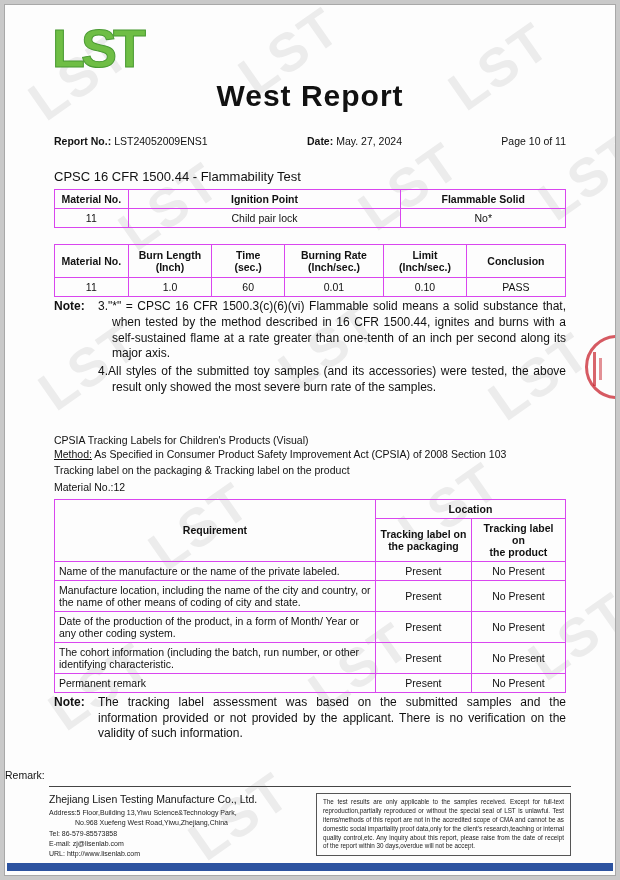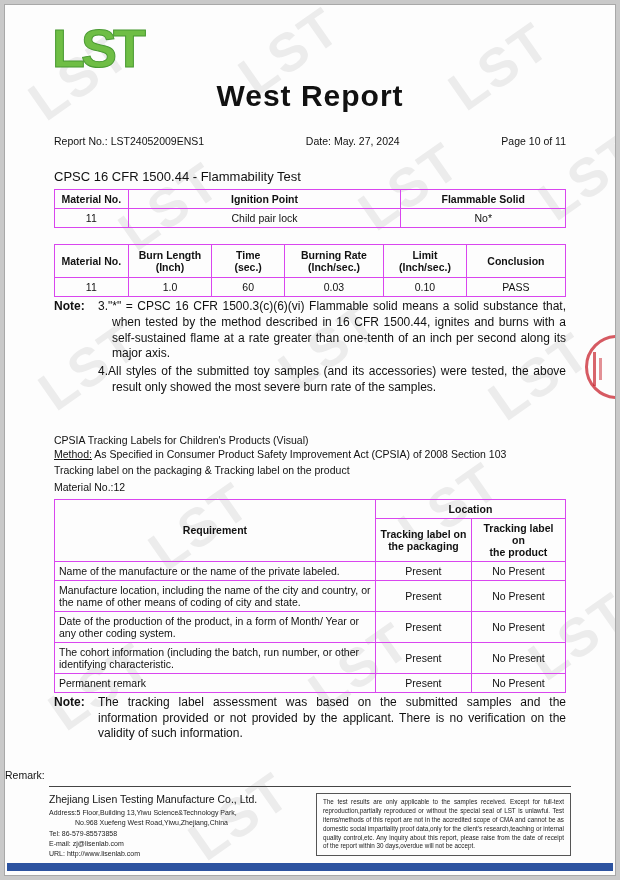--- a/index.html
+++ b/index.html
@@ -26,21 +26,21 @@
   .watermarks span:nth-child(13){left:300px;top:630px;}
   .watermarks span:nth-child(14){left:520px;top:600px;}
   .watermarks span:nth-child(15){left:180px;top:780px;}
 
   .content { position:relative; z-index:2; padding:14px 49px 0 49px; }
 
   .logo { display:block; }
   .title { text-align:center; font-size:30px; font-weight:bold; letter-spacing:1px; margin-top:2px; }
 
   .meta-row { display:flex; justify-content:space-between; align-items:baseline; margin-top:22px; font-size:10.5px; }
-  .b { font-weight:normal; }
+  .b { font-weight:bold; }
   .meta-row span { margin-right:3px; }
 
   .section-heading { margin-top:22px; font-size:13px; }
 
   table { border-collapse:collapse; width:100%; font-size:10.5px; background:transparent; }
   th, td { border:1px solid #d946ef; padding:3px 4px; text-align:center; vertical-align:middle; }
   th { font-weight:bold; }
   .preline { white-space:pre-line; }
   .ignition-table { margin-top:5px; }
   .burn-table { margin-top:16px; }
@@ -160,21 +160,21 @@
         <th class="preline">Burning Rate
 (Inch/sec.)</th>
         <th class="preline">Limit
 (Inch/sec.)</th>
         <th>Conclusion</th>
       </tr>
       <tr>
         <td>11</td>
         <td>1.0</td>
         <td>60</td>
-        <td>0.03</td>
+        <td>0.01</td>
         <td>0.10</td>
         <td>PASS</td>
       </tr>
     </tbody>
       </table>
 
     <div class="note-block">
       <div class="note-label">Note:</div>
       <div class="note-items">
         <div>3."*" = CPSC 16 CFR 1500.3(c)(6)(vi) Flammable solid means a solid substance that, when tested by the method described in 16 CFR 1500.44, ignites and burns with a self-sustained flame at a rate greater than one-tenth of an inch per second along its major axis.</div>

